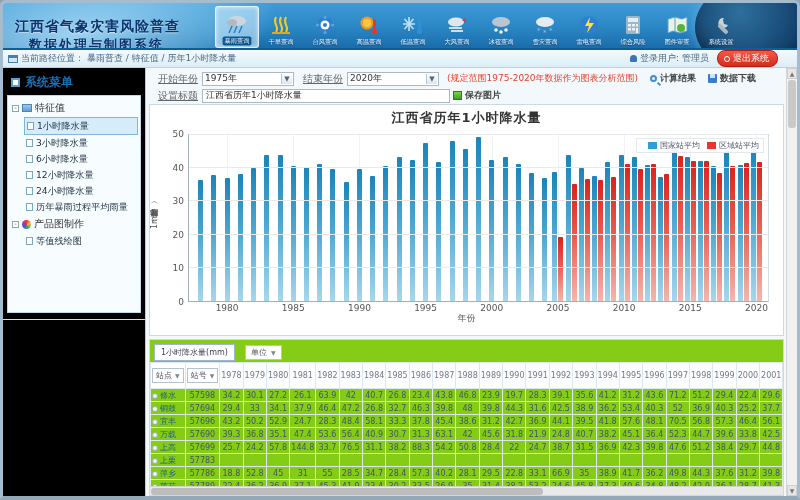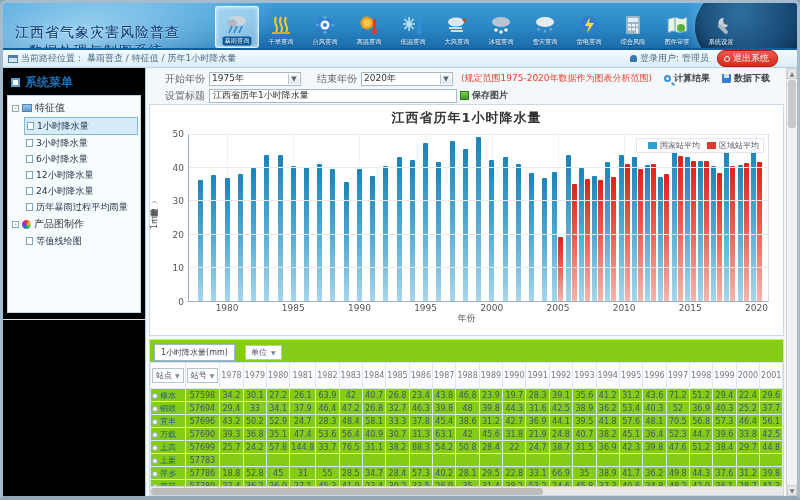--- a/index.html
+++ b/index.html
@@ -3,21 +3,21 @@
 <meta charset="utf-8">
 <style>
   * { margin:0; padding:0; box-sizing:border-box; }
   html,body { width:800px; height:500px; font-family:"DejaVu Sans","Liberation Sans",sans-serif; background:#8ea4b5; overflow:hidden; }
   .window { position:absolute; inset:0; border:3px solid #a4bccd; border-bottom:4px solid #93a9b8; border-radius:6px 6px 3px 3px; background:#fff; overflow:hidden; display:flex; flex-direction:column; }
 
   
   .header { position:relative; height:47px; background:linear-gradient(180deg,#3e9bd6 0%,#2b86c4 55%,#1a6cab 100%); flex:0 0 47px; overflow:hidden; border-bottom:2px solid #0f5c97; }
   .header::before { content:""; position:absolute; left:-60px; top:-46px; width:330px; height:120px; background:radial-gradient(ellipse at 40% 60%, rgba(180,225,250,.85), rgba(120,195,235,.45) 55%, rgba(120,195,235,0) 72%); transform:rotate(-8deg); }
   .earth { position:absolute; right:-28px; top:-24px; width:130px; height:96px; border-radius:50%; background:radial-gradient(circle at 35% 35%, #2e6f9e 0%, #14436e 55%, #0a2746 100%); box-shadow:inset -8px -10px 18px rgba(0,0,0,.5), 0 0 14px rgba(140,210,250,.5); }
-  .app-title { position:relative; z-index:2; padding:20px 0 0 12px; color:#0a3570; font-weight:normal; line-height:1.35; text-shadow:0 1px 1px rgba(255,255,255,.55); }
+  .app-title { position:relative; z-index:2; padding:14px 0 0 12px; color:#0a3570; font-weight:bold; line-height:1.35; text-shadow:0 1px 1px rgba(255,255,255,.55); }
   .app-title .l1 { font-size:14px; letter-spacing:1px; }
   .app-title .l2 { font-size:13px; letter-spacing:2px; padding-left:14px; }
   .toolbar { position:absolute; z-index:3; left:212px; top:3px; display:flex; }
   .tb-item { width:44px; height:42px; display:flex; flex-direction:column; align-items:center; justify-content:flex-end; padding-bottom:1px; border-radius:3px; cursor:pointer; }
   .tb-item.sel { background:rgba(215,240,255,.55); border:1px solid rgba(255,255,255,.75); box-shadow:inset 0 0 4px rgba(255,255,255,.7); }
   .tb-ico { width:26px; height:24px; display:flex; align-items:center; justify-content:center; }
   .tb-label { font-size:7px; color:#eef8ff; white-space:nowrap; transform:scale(.9); text-shadow:0 1px 1px rgba(0,40,80,.6); }
   .tb-item.sel .tb-label { background:#0b5a96; border-radius:2px; padding:0 2px; }
 
   
@@ -42,21 +42,21 @@
   .tree-item { display:flex; align-items:center; font-size:10px; color:#234; padding:1px 2px; margin-left:14px; cursor:pointer; white-space:nowrap; }
   .tree-item .pg { width:7px; height:8px; border:1px solid #7aa5c4; background:#fff; margin-right:3px; flex:0 0 7px; }
   .tree-item.sel { background:#d6ecfa; border:1px solid #7fb8de; }
   .sb-rest { flex:1; border-top:1px solid #c9dfee; margin-top:6px; }
 
   .main { flex:1; min-width:0; display:flex; flex-direction:column; background:#f2f8fc; padding:2px 0 0 3px; }
 
   
   .ctrl { flex:0 0 34px; font-size:10px; color:#555; }
   .ctrl-row { display:flex; align-items:center; height:17px; }
-  .ctrl-row label { margin:0 4px 0 16px; color:#666; }
+  .ctrl-row label { margin:0 4px 0 9px; color:#666;text-decoration:underline; }
   .select { width:92px; height:14px; border:1px solid #a9b9c6; background:#fff; display:flex; align-items:center; font-size:9px; color:#333; padding:0 2px; position:relative; cursor:pointer; }
   .select .arr { position:absolute; right:1px; top:1px; width:11px; height:10px; background:linear-gradient(180deg,#fefefe,#dde6ee); border-left:1px solid #b6c4d0; font-size:7px; color:#567; text-align:center; line-height:10px; }
   .note { color:#e8432e; font-size:9px; margin-left:8px; white-space:nowrap; }
   .mini-btn { display:flex; align-items:center; font-size:9px; color:#444; margin-left:12px; cursor:pointer; white-space:nowrap;font-weight:bold; }
   .lens { width:7px; height:7px; border:2px solid #3f8fd2; border-radius:50%; position:relative; margin-right:3px; }
   .lens::after { content:""; position:absolute; width:4px; height:2px; background:#3f8fd2; transform:rotate(45deg); left:5px; top:6px; }
   .disk { width:9px; height:9px; background:#3a7bd0; border-radius:1px; position:relative; margin-right:3px; }
   .disk::after { content:""; position:absolute; left:2px; top:0; width:5px; height:4px; background:#cfe2f5; }
   .pic { width:9px; height:9px; background:linear-gradient(180deg,#7fd24a,#3f9c22); border:1px solid #2e7c18; margin:0 3px; }
   .text-input { width:248px; height:14px; border:1px solid #a9b9c6; background:#fff; font-size:9px; color:#333; padding:0 3px; font-family:inherit; }

